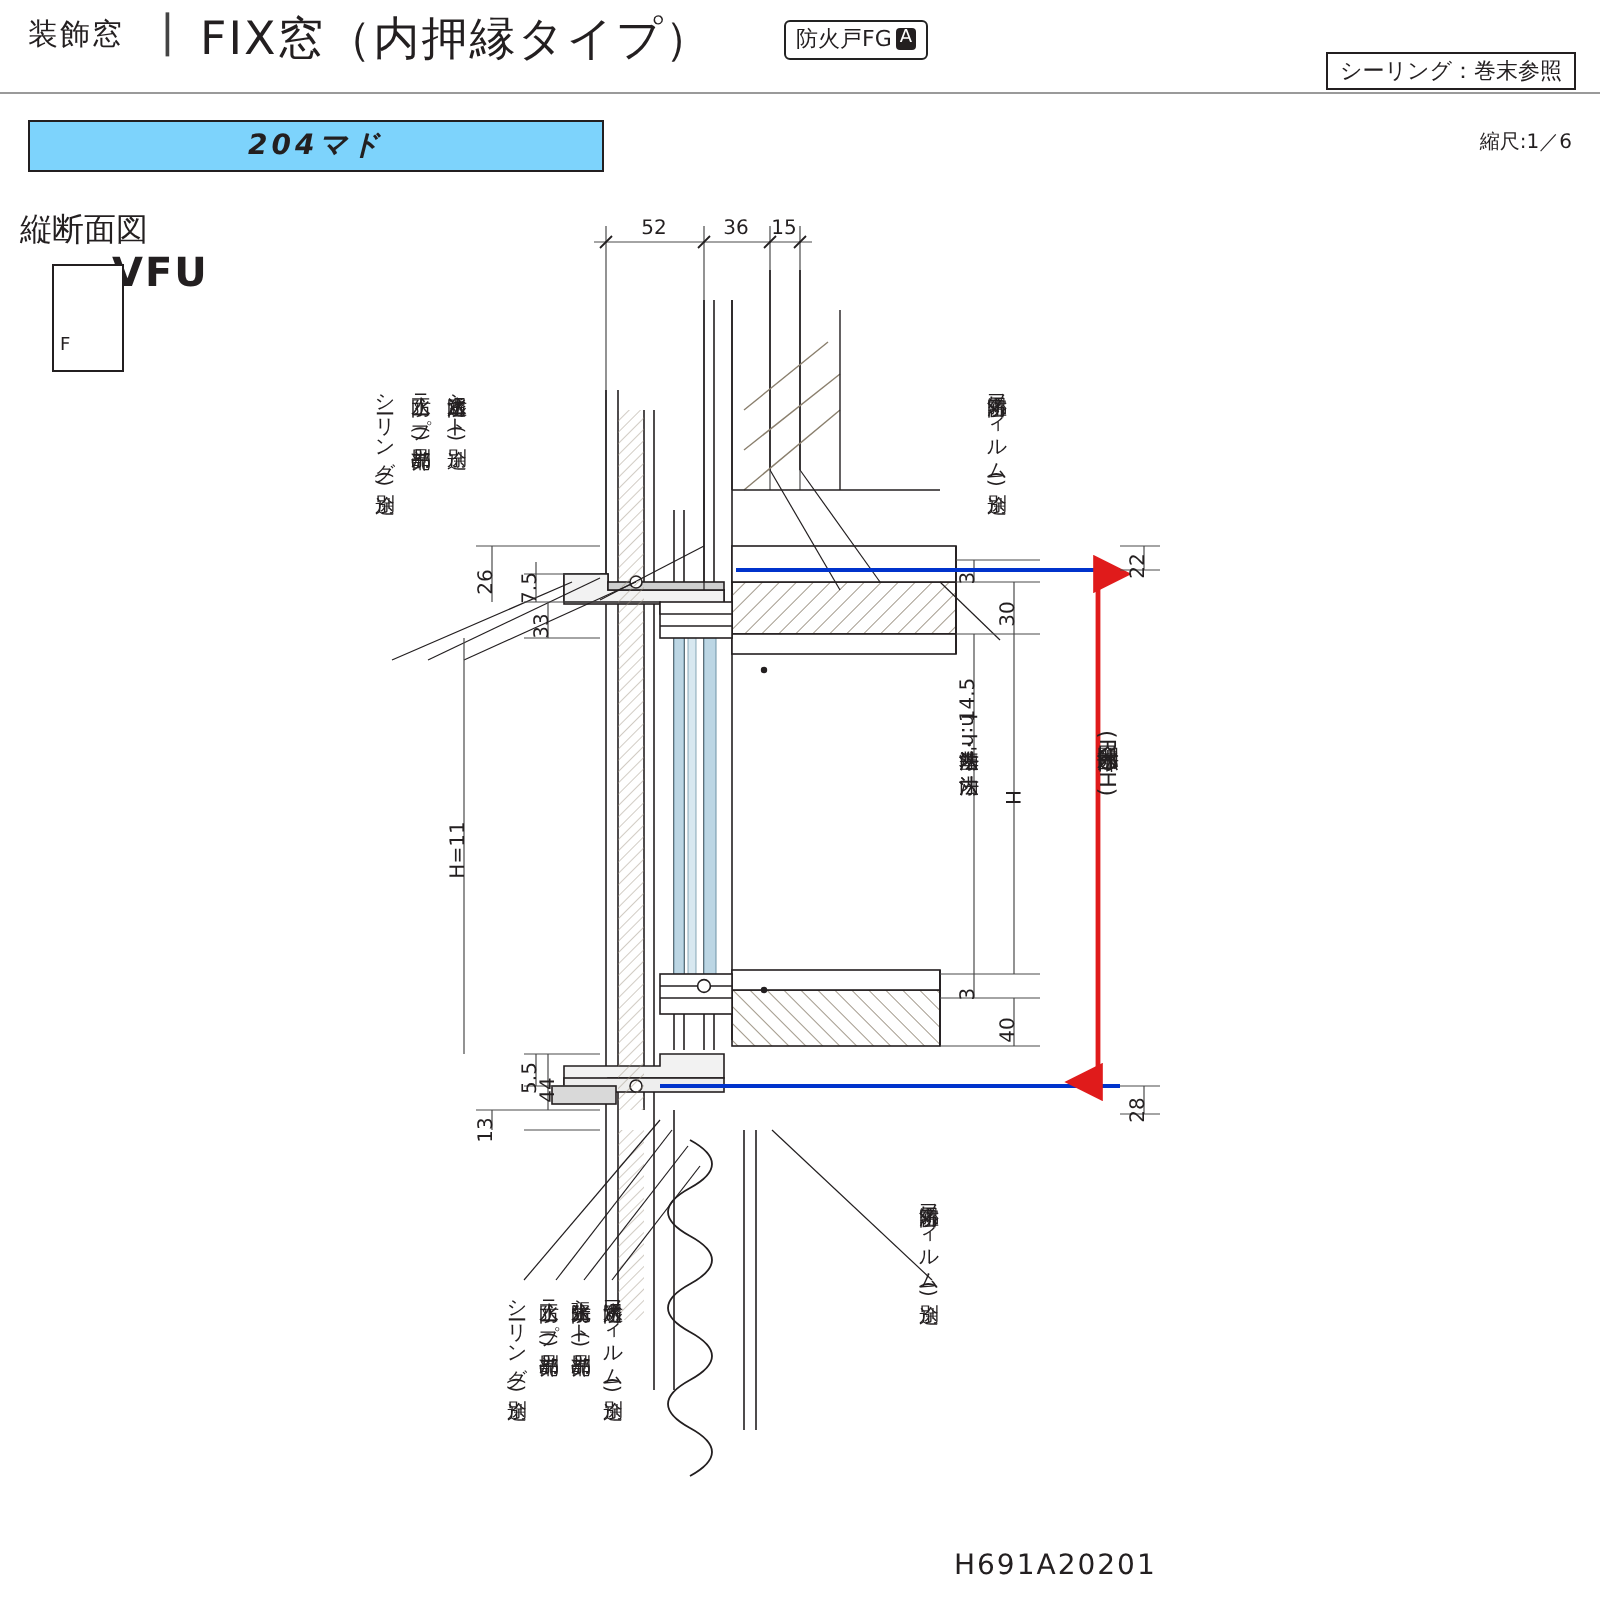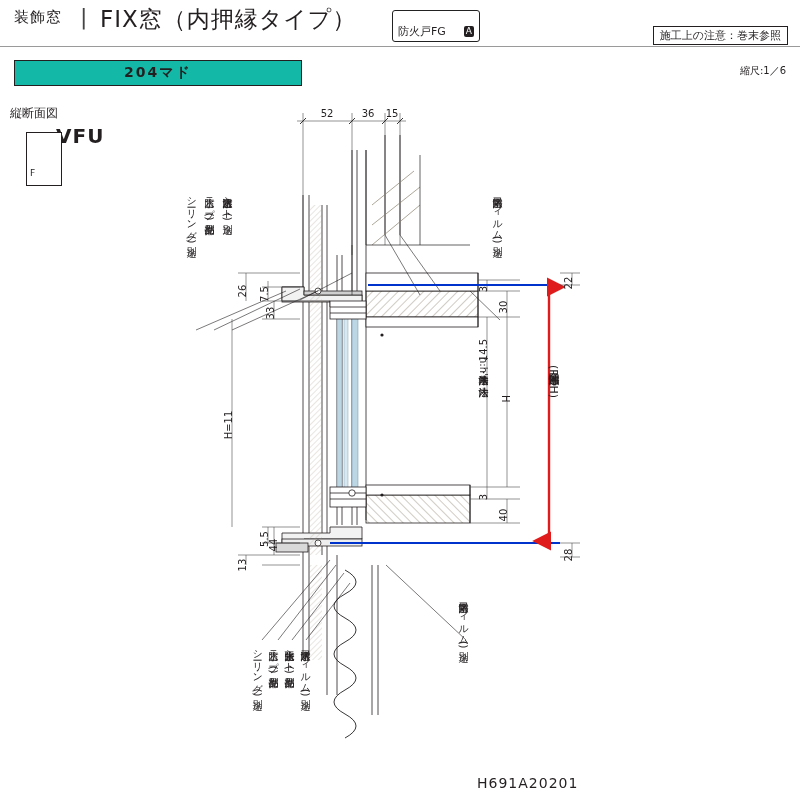--- a/index.html
+++ b/index.html
@@ -13,45 +13,45 @@
   }
   .abs{position:absolute;}
   
   #header-bar{left:0;top:0;width:800px;height:44px;text-decoration:underline;}
   #title-category{left:14px;top:8px;font-size:15px;letter-spacing:1px;}
   #title-sep{left:80px;top:4px;font-size:22px;color:#444;}
   #title-main{left:100px;top:4px;font-size:23px;letter-spacing:1px;}
   #fireproof-badge{
     left:392px;top:10px;
     border:1px solid #222;border-radius:3px;
-    padding:13px 5px 2px 5px;font-size:11px;
-    display:flex;align-items:center;gap:18px;
+    padding:1px 5px 2px 5px;font-size:11px;
+    display:flex;align-items:center;gap:2px;
   }
   #fireproof-badge .sq{
     display:inline-block;background:#231f20;color:#fff;
     font-size:9px;line-height:11px;padding:0 2px;border-radius:2px;
   }
   #ref-title{right:12px;top:6px;font-size:13px;letter-spacing:1px;text-align:right;}
   #ref-note{
     right:12px;top:26px;font-size:11px;
     border:1px solid #231f20;padding:1px 6px;background:#fff;
   }
   #header-rule{left:0;top:46px;width:800px;height:1px;background:#9a9a9a;}
 
   
   #model-box{
     left:14px;top:60px;width:286px;height:24px;
-    border:1px solid #231f20;background:#14b8a6;
+    border:1px solid #231f20;background:#7dd3fc;
     display:flex;align-items:center;justify-content:center;
-    font-size:14px;font-weight:bold;letter-spacing:2px;
+    font-size:14px;font-weight:bold;letter-spacing:2px;font-style:italic;
   }
   #scale-label{right:14px;top:64px;font-size:10px;margin-left:44px;}
 
   
-  #section-view-label{left:10px;top:105px;font-size:12px;}
+  #section-view-label{left:10px;top:105px;font-size:16px;}
   #vfu-label{left:56px;top:124px;font-size:20px;font-weight:bold;letter-spacing:1px;}
   #vfu-box{
     left:26px;top:132px;width:34px;height:52px;
     border:1px solid #231f20;background:#fff;
   }
   #vfu-box-letter{left:30px;top:168px;font-size:9px;}
 
   
   #drawing{left:0;top:95px;width:800px;height:700px;text-align:right;}
   svg{display:block;}
@@ -70,21 +70,21 @@
 <body>
 
 <div class="abs" id="header-bar">
   <div class="abs" id="title-category">装飾窓</div>
   <div class="abs" id="title-sep">|</div>
   <div class="abs" id="title-main">FIX窓（内押縁タイプ）</div>
   <div class="abs" id="fireproof-badge">
     <span>防火戸FG</span>
       <span class="sq">A</span>
   </div>
-  <div class="abs" id="ref-note">施工上の注意：巻末参照</div>
+  <div class="abs" id="ref-note">シーリング：巻末参照</div>
 </div>
 <div class="abs" id="header-rule"></div>
 
 <div class="abs" id="model-box">
   <span>204マド</span>
 </div>
 <div class="abs" id="scale-label">縮尺:1／6</div>
 
 <div class="abs" id="section-view-label">縦断面図</div>
 <div class="abs" id="vfu-label">VFU</div>

